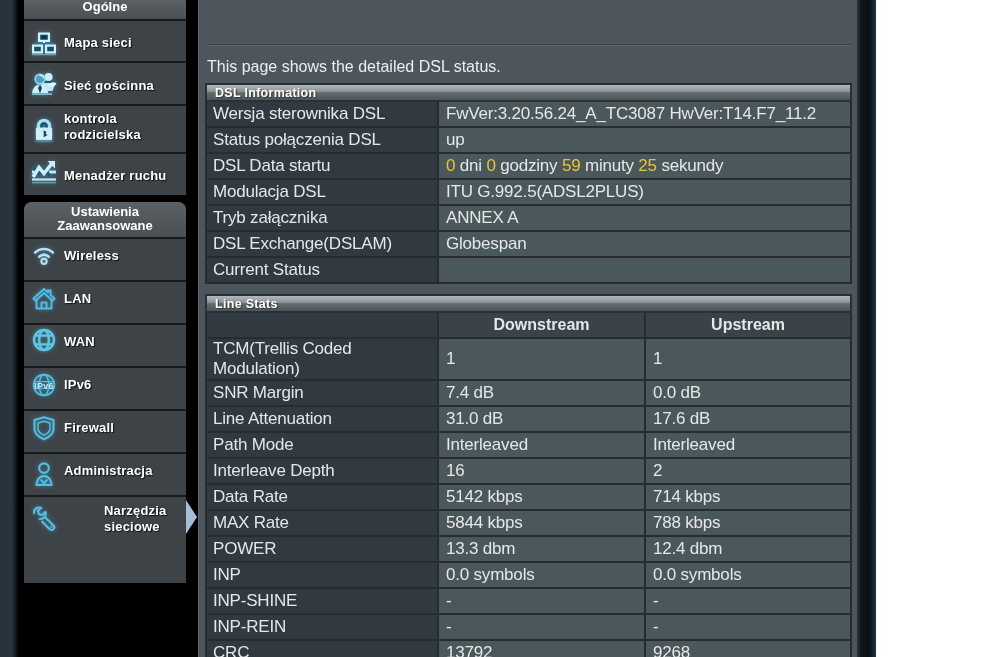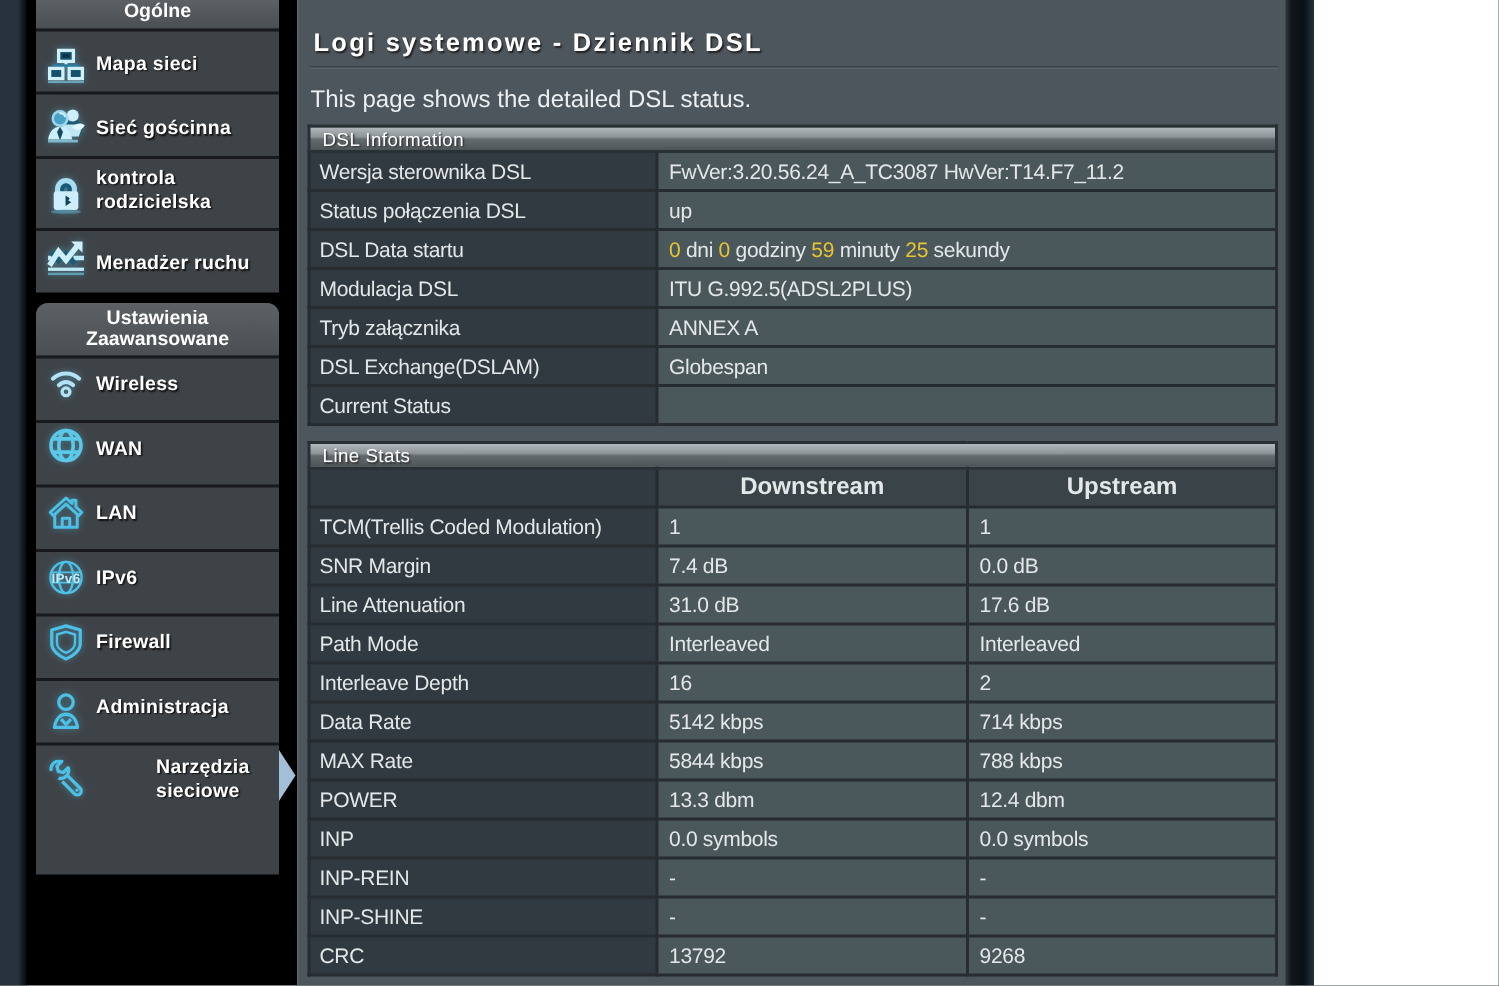--- a/index.html
+++ b/index.html
@@ -28,23 +28,23 @@
   #main{position:absolute;left:198px;top:0;width:659px;height:657px;background:#4d565c;
         border-left:1px solid #5c656b;}
   #mband{position:absolute;left:658px;top:0;width:19px;height:657px;
         background:linear-gradient(90deg,#30383e 0px,#10161b 4px,#0b1014 12px,#16222c 16px,#24323e 19px);}
   h1{font-size:17px;font-weight:bold;color:#ffffff;margin:0;position:absolute;left:10px;top:19px;
      letter-spacing:1.5px;text-shadow:1px 1px 1px #222;}
   #titlebar{position:absolute;left:8px;top:44px;width:645px;height:1px;background:#39424a;border-bottom:1px solid #5a646c;}
   #desc{position:absolute;left:8px;top:58px;font-size:16px;color:#eceff1;}
   table{border-collapse:collapse;position:absolute;left:6px;width:647px;table-layout:fixed;}
   .thead{background:linear-gradient(180deg,#b2b8bb 0%,#8d9498 42%,#626a6e 52%,#565e62 82%,#4d5458 100%);
-     color:#fff;font-weight:normal;font-size:12.5px;letter-spacing:0.3px;text-align:left;height:15px;padding:0 17px 0 8px;
+     color:#fff;font-weight:bold;font-size:12.5px;letter-spacing:0.3px;text-align:left;height:15px;padding:0 17px 0 8px;
      border:2px solid #2a3134;text-shadow:1px 1px 1px #333;}
-  td{border:2px solid #262c30;font-size:14px;letter-spacing:-0.2px;color:#e4e7e8;height:24px;padding:0 0 0 7px;}
+  td{border:2px solid #262c30;font-size:17px;letter-spacing:-0.2px;color:#e4e7e8;height:24px;padding:0 0 0 7px;}
   td.lab{background:#313a41;width:230px;padding-left:6px;}
   td.val{background:#4b585b;}
   td.ch{background:#3a4348;font-weight:bold;font-size:16px;letter-spacing:0;text-align:center;padding:0;}
   .orange{color:#e8c332;}
 </style>
 </head>
 <body>
 <div id="page">
   <div id="leftstrip"></div>
 
@@ -119,46 +119,46 @@
             <g fill="none" stroke="#b2e2f4" stroke-width="2.6" stroke-linecap="round">
               <path d="M4.2 11.5C9 6.8 17 6.8 21.8 11.5"></path>
               <path d="M8.2 15.8c3-2.8 6.6-2.8 9.6 0"></path>
             </g>
             <circle cx="13" cy="20.2" r="2.6" fill="none" stroke="#b2e2f4" stroke-width="2.2"></circle>
           </svg>
         </span>
         <span class="lb">Wireless</span>
       </div>
     <div class="mitem" style="height:41px;">
+        <span class="ic" style="transform:translateY(-4px);">
+          <svg width="26" height="26" viewBox="0 0 26 26">
+            <g fill="none" stroke="#4cc0e6" stroke-width="2" stroke-linejoin="round">
+              <path d="M2.5 12.5 13 3l4 3.6V4.5h2.6v4.5l3.9 3.5-2 2.2-8.5-7.6-8.5 7.6z"></path>
+              <path d="M5.5 13.5v9h15v-9"></path>
+              <path d="M10.5 22v-5.5h5V22"></path>
+            </g>
+          </svg>
+        </span>
+        <span class="lb">LAN</span>
+      </div>
+    <div class="mitem" style="height:41px;">
         <span class="ic" style="transform:translateY(-6px);">
           <svg width="26" height="26" viewBox="0 0 26 26">
             <g fill="none" stroke="#5cc8e8" stroke-width="2.4">
               <circle cx="13" cy="13" r="10"></circle>
               <ellipse cx="13" cy="13" rx="4.8" ry="10"></ellipse>
               <path d="M4 8.6h18M4 17.4h18"></path>
             </g>
           </svg>
         </span>
         <span class="lb">WAN</span>
       </div>
     <div class="mitem" style="height:41px;">
         <span class="ic" style="transform:translateY(-4px);">
           <svg width="26" height="26" viewBox="0 0 26 26">
-            <g fill="none" stroke="#4cc0e6" stroke-width="2" stroke-linejoin="round">
-              <path d="M2.5 12.5 13 3l4 3.6V4.5h2.6v4.5l3.9 3.5-2 2.2-8.5-7.6-8.5 7.6z"></path>
-              <path d="M5.5 13.5v9h15v-9"></path>
-              <path d="M10.5 22v-5.5h5V22"></path>
-            </g>
-          </svg>
-        </span>
-        <span class="lb">LAN</span>
-      </div>
-    <div class="mitem" style="height:41px;">
-        <span class="ic" style="transform:translateY(-4px);">
-          <svg width="26" height="26" viewBox="0 0 26 26">
             <g fill="none" stroke="#4cc0e6" stroke-width="1.6">
               <circle cx="13" cy="13" r="10.4"></circle>
               <ellipse cx="13" cy="13" rx="4.8" ry="10.4"></ellipse>
               <path d="M3 9.6h20M3 16.4h20" stroke-width="1.2"></path>
             </g>
             <text x="13" y="16.5" font-family="Liberation Sans,sans-serif" font-size="9" font-weight="bold" fill="#bfeaf8" text-anchor="middle">IPv6</text>
           </svg>
         </span>
         <span class="lb">IPv6</span>
       </div>
@@ -194,21 +194,20 @@
             </g>
             <circle cx="20.3" cy="20.3" r="1.1" fill="#4cc0e6"></circle>
           </svg>
         </span>
         <span class="lb" style="transform:translateY(0px)">Narzędzia<br>sieciowe</span>
       </div>
   </div>
   <div id="arrow"></div>
 
   <div id="main">
-    <h1>Logi systemowe - Dziennik DSL</h1>
     <div id="titlebar"></div>
     <div id="desc">This page shows the detailed DSL status.</div>
 
     <table style="top:83px;">
       <colgroup>
           <col style="width:232px">
           <col>
         </colgroup>
       <tbody>
           <tr>
@@ -299,26 +298,26 @@
             <td class="lab">POWER</td>
             <td class="val">13.3 dbm</td>
             <td class="val">12.4 dbm</td>
           </tr>
       <tr>
             <td class="lab">INP</td>
             <td class="val">0.0 symbols</td>
             <td class="val">0.0 symbols</td>
           </tr>
       <tr>
-            <td class="lab">INP-REIN</td>
+            <td class="lab">INP-SHINE</td>
             <td class="val">-</td>
             <td class="val">-</td>
           </tr>
       <tr>
-            <td class="lab">INP-SHINE</td>
+            <td class="lab">INP-REIN</td>
             <td class="val">-</td>
             <td class="val">-</td>
           </tr>
       <tr>
             <td class="lab">CRC</td>
             <td class="val">13792</td>
             <td class="val">9268</td>
           </tr>
     </tbody>
       </table>

